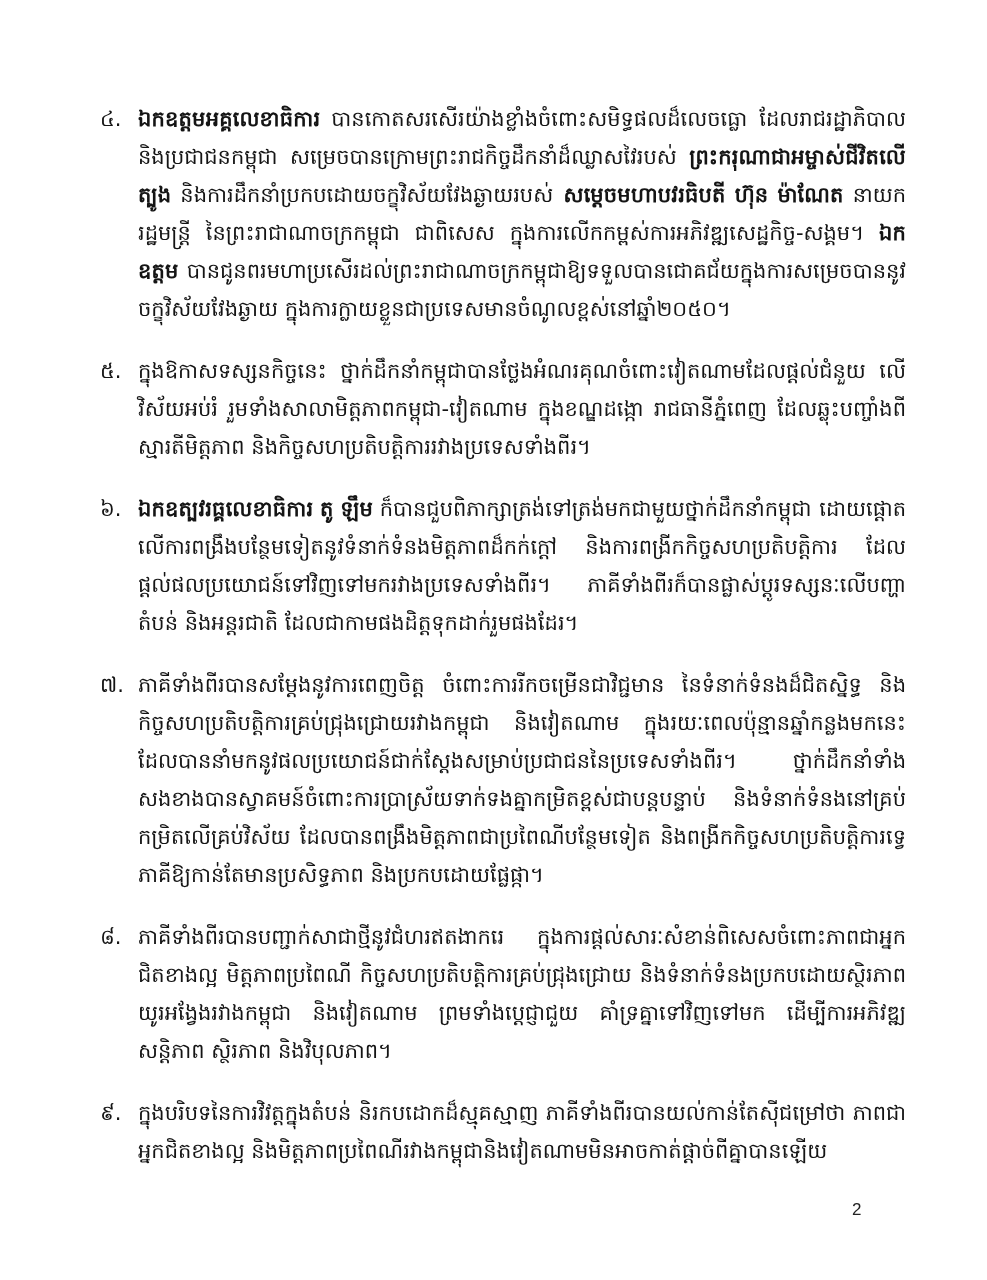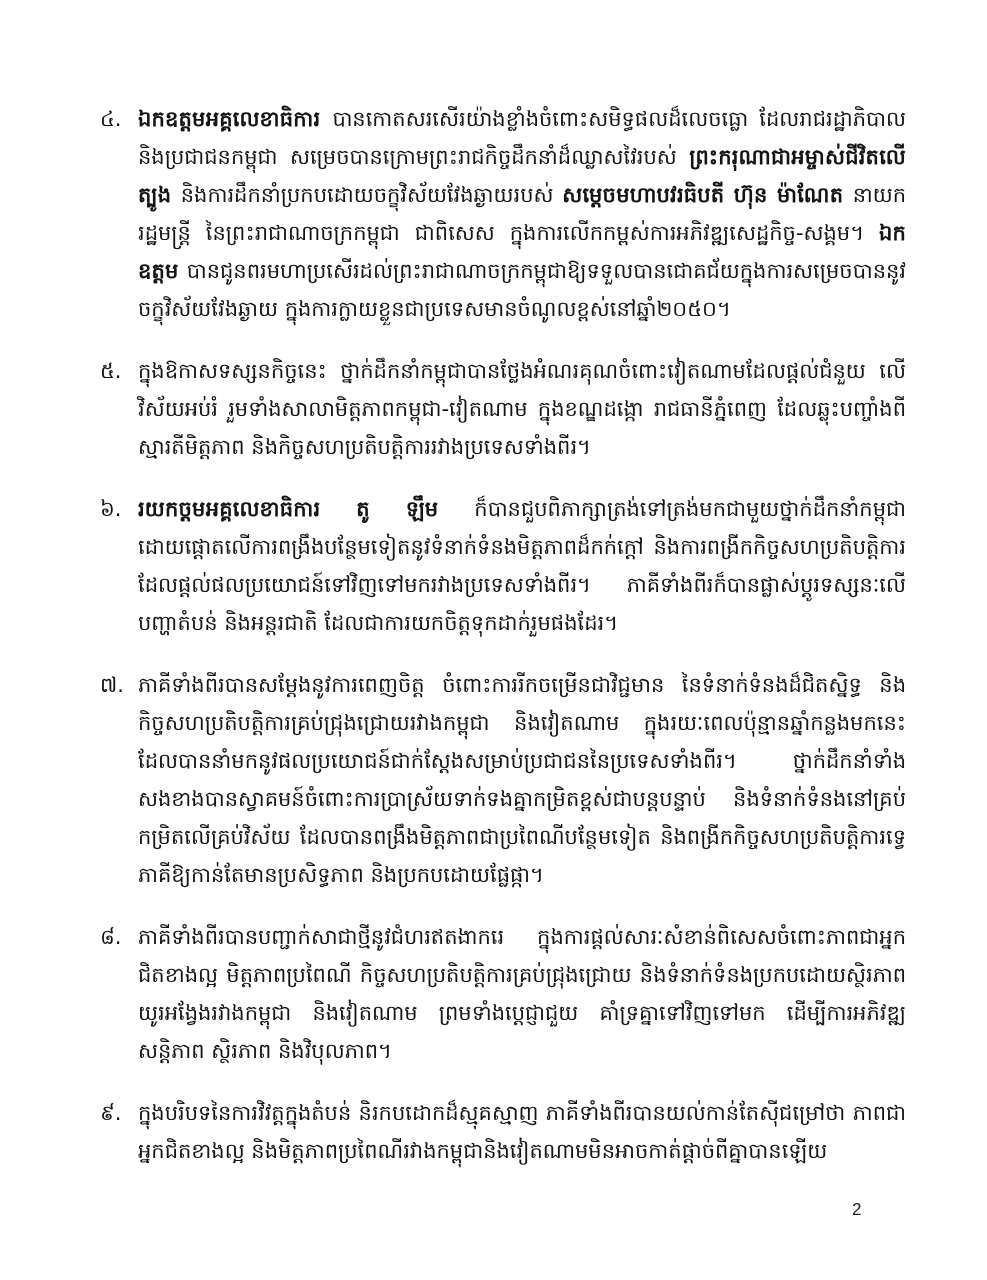--- a/index.html
+++ b/index.html
@@ -34,20 +34,21 @@
   .num {
     flex: 0 0 38px;
     text-align: left;
   }
   .body {
     flex: 1;
   }
   .body strong {
     font-weight: bold;
     letter-spacing: 0.2px;
+    font-family: Liberation Serif, serif;
   }
   .page-number {
     position: absolute;
     top: 1200px;
     left: 852px;
     font-size: 17px;
     font-family: "Liberation Sans", sans-serif;
     color: #222;
   }
 </style>
@@ -62,21 +63,21 @@
       <div class="body"><strong>ឯកឧត្តមអគ្គលេខាធិការ </strong><span>បានកោតសរសើរយ៉ាងខ្លាំងចំពោះសមិទ្ធផលដ៏លេចធ្លោ ដែលរាជរដ្ឋាភិបាល និងប្រជាជនកម្ពុជា សម្រេចបានក្រោមព្រះរាជកិច្ចដឹកនាំដ៏ឈ្លាសវៃរបស់ </span><strong>ព្រះករុណាជាអម្ចាស់ជីវិតលើត្បូង </strong><span>និងការដឹកនាំប្រកបដោយចក្ខុវិស័យវែងឆ្ងាយរបស់ </span><strong>សម្តេចមហាបវរធិបតី ហ៊ុន ម៉ាណែត </strong><span>នាយករដ្ឋមន្ត្រី នៃព្រះរាជាណាចក្រកម្ពុជា ជាពិសេស ក្នុងការលើកកម្ពស់ការអភិវឌ្ឍសេដ្ឋកិច្ច-សង្គម។ </span><strong>ឯកឧត្តម </strong><span>បានជូនពរមហាប្រសើរដល់ព្រះរាជាណាចក្រកម្ពុជាឱ្យទទួលបានជោគជ័យក្នុងការសម្រេចបាននូវចក្ខុវិស័យវែងឆ្ងាយ ក្នុងការក្លាយខ្លួនជាប្រទេសមានចំណូលខ្ពស់នៅឆ្នាំ២០៥០។</span></div>
     </div>
 
     <div class="para">
       <span class="num">៥.</span>
       <div class="body"><span>ក្នុងឱកាសទស្សនកិច្ចនេះ ថ្នាក់ដឹកនាំកម្ពុជាបានថ្លែងអំណរគុណចំពោះវៀតណាមដែលផ្តល់ជំនួយ លើវិស័យអប់រំ រួមទាំងសាលាមិត្តភាពកម្ពុជា-វៀតណាម ក្នុងខណ្ឌដង្កោ រាជធានីភ្នំពេញ ដែលឆ្លុះបញ្ចាំងពីស្មារតីមិត្តភាព និងកិច្ចសហប្រតិបត្តិការរវាងប្រទេសទាំងពីរ។</span></div>
     </div>
 
     <div class="para">
       <span class="num">៦.</span>
-      <div class="body"><strong>រយកច្តមអគ្គលេខាធិការ តូ ឡឹម </strong><span>ក៏បានជួបពិភាក្សាត្រង់ទៅត្រង់មកជាមួយថ្នាក់ដឹកនាំកម្ពុជា ដោយផ្តោតលើការពង្រឹងបន្ថែមទៀតនូវទំនាក់ទំនងមិត្តភាពដ៏កក់ក្តៅ និងការពង្រីកកិច្ចសហប្រតិបត្តិការ ដែលផ្តល់ផលប្រយោជន៍ទៅវិញទៅមករវាងប្រទេសទាំងពីរ។ ភាគីទាំងពីរក៏បានផ្លាស់ប្តូរទស្សនៈលើបញ្ហាតំបន់ និងអន្តរជាតិ ដែលជាការយកចិត្តទុកដាក់រួមផងដែរ។</span></div>
+      <div class="body"><strong>ឯកឧត្បវរធ្គលេខាធិការ តូ ឡឹម </strong><span>ក៏បានជួបពិភាក្សាត្រង់ទៅត្រង់មកជាមួយថ្នាក់ដឹកនាំកម្ពុជា ដោយផ្តោតលើការពង្រឹងបន្ថែមទៀតនូវទំនាក់ទំនងមិត្តភាពដ៏កក់ក្តៅ និងការពង្រីកកិច្ចសហប្រតិបត្តិការ ដែលផ្តល់ផលប្រយោជន៍ទៅវិញទៅមករវាងប្រទេសទាំងពីរ។ ភាគីទាំងពីរក៏បានផ្លាស់ប្តូរទស្សនៈលើបញ្ហាតំបន់ និងអន្តរជាតិ ដែលជាកាមផងដិត្តទុកដាក់រួមផងដែរ។</span></div>
     </div>
 
     <div class="para">
       <span class="num">៧.</span>
       <div class="body"><span>ភាគីទាំងពីរបានសម្តែងនូវការពេញចិត្ត ចំពោះការរីកចម្រើនជាវិជ្ជមាន នៃទំនាក់ទំនងដ៏ជិតស្និទ្ធ និងកិច្ចសហប្រតិបត្តិការគ្រប់ជ្រុងជ្រោយរវាងកម្ពុជា និងវៀតណាម ក្នុងរយៈពេលប៉ុន្មានឆ្នាំកន្លងមកនេះ ដែលបាននាំមកនូវផលប្រយោជន៍ជាក់ស្តែងសម្រាប់ប្រជាជននៃប្រទេសទាំងពីរ។ ថ្នាក់ដឹកនាំទាំងសងខាងបានស្វាគមន៍ចំពោះការប្រាស្រ័យទាក់ទងគ្នាកម្រិតខ្ពស់ជាបន្តបន្ទាប់ និងទំនាក់ទំនងនៅគ្រប់កម្រិតលើគ្រប់វិស័យ ដែលបានពង្រឹងមិត្តភាពជាប្រពៃណីបន្ថែមទៀត និងពង្រីកកិច្ចសហប្រតិបត្តិការទ្វេភាគីឱ្យកាន់តែមានប្រសិទ្ធភាព និងប្រកបដោយផ្លែផ្កា។</span></div>
     </div>
 
     <div class="para">
       <span class="num">៨.</span>
       <div class="body"><span>ភាគីទាំងពីរបានបញ្ជាក់សាជាថ្មីនូវជំហរឥតងាករេ ក្នុងការផ្តល់សារៈសំខាន់ពិសេសចំពោះភាពជាអ្នកជិតខាងល្អ មិត្តភាពប្រពៃណី កិច្ចសហប្រតិបត្តិការគ្រប់ជ្រុងជ្រោយ និងទំនាក់ទំនងប្រកបដោយស្ថិរភាពយូរអង្វែងរវាងកម្ពុជា និងវៀតណាម ព្រមទាំងប្តេជ្ញាជួយ គាំទ្រគ្នាទៅវិញទៅមក ដើម្បីការអភិវឌ្ឍ សន្តិភាព ស្ថិរភាព និងវិបុលភាព។</span></div>

